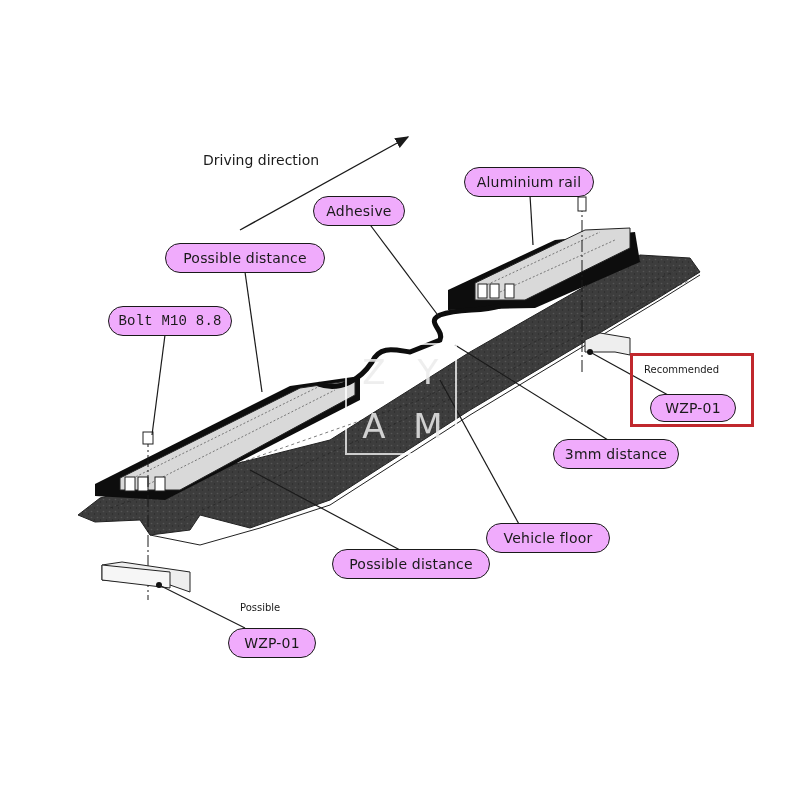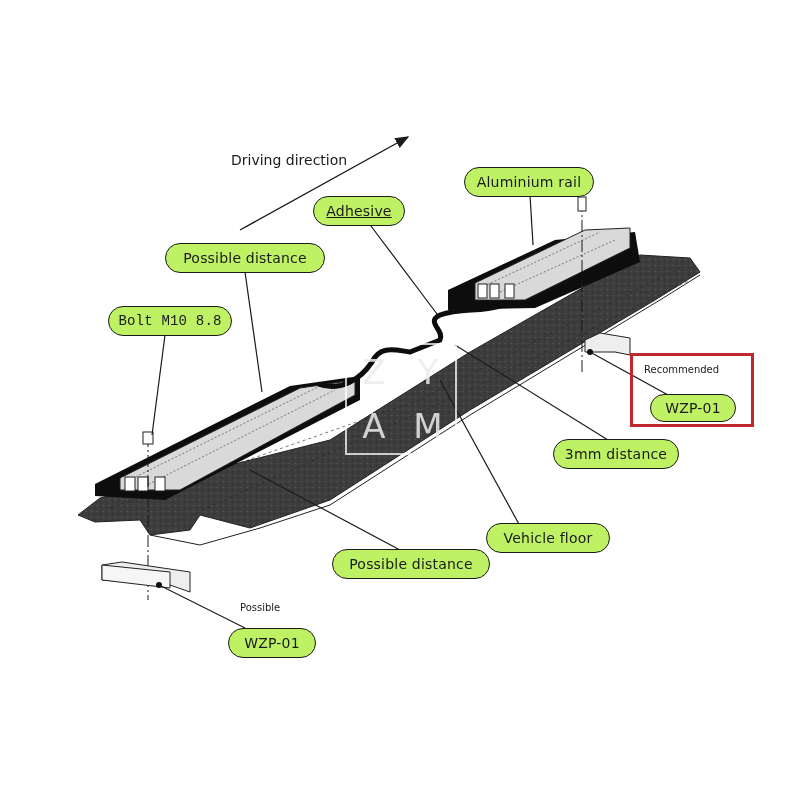--- a/index.html
+++ b/index.html
@@ -2,26 +2,26 @@
 <html><head>
   <meta charset="utf-8">
   <style>
     html, body { margin: 0; padding: 0; background: #ffffff; }
     body { width: 800px; height: 800px; position: relative; overflow: hidden;
            font-family: "DejaVu Sans", sans-serif; color: #1a1a1a; }
     #diagram { position: absolute; left: 0; top: 0; width: 800px; height: 800px; }
     .callout {
       position: absolute; box-sizing: border-box;
       border: 1.6px solid #1a1a1a; border-radius: 16px;
-      background: #bef264; font-size: 14px; letter-spacing: 0.2px;
+      background: #f0abfc; font-size: 14px; letter-spacing: 0.2px;
       display: flex; align-items: center; justify-content: center;
       white-space: nowrap; padding: 0 10px; height: 30px;
     }
     .plain-label { position: absolute; font-size: 10px; white-space: nowrap; }
-    .driving { position: absolute; font-size: 14px; white-space: nowrap; margin-left: 28px; }
+    .driving { position: absolute; font-size: 14px; white-space: nowrap; }
     .red-box {
       position: absolute; left: 630px; top: 353px; width: 124px; height: 74px;
       border: 3px solid #c0282d; box-sizing: border-box;
     }
     .watermark {
       position: absolute; left: 345px; top: 343px; width: 112px; height: 112px;
       border: 2px solid rgba(255,255,255,0.75); box-sizing: border-box;
       color: rgba(235,235,235,0.85); font-size: 34px; font-weight: normal;
       display: grid; grid-template-columns: 1fr 1fr; grid-template-rows: 1fr 1fr;
       align-items: center; justify-items: center; letter-spacing: 0;
@@ -100,21 +100,21 @@
     <line x1="455" y1="345" x2="608" y2="440"></line>
     <line x1="440" y1="380" x2="520" y2="526"></line>
     <line x1="250" y1="470" x2="400" y2="550"></line>
     <line x1="159" y1="585" x2="245" y2="628"></line>
     <line x1="590" y1="352" x2="668" y2="395"></line>
   </g>
 </svg>
 
 <div class="driving" style="left:203px; top:152px;">Driving direction</div>
 
-<div class="callout" style="left:313px; top:196px; width:92px;text-decoration:underline;">Adhesive</div>
+<div class="callout" style="left:313px; top:196px; width:92px;">Adhesive</div>
 <div class="callout" style="left:464px; top:167px; width:130px;">Aluminium rail</div>
 <div class="callout" style="left:165px; top:243px; width:160px;">Possible distance</div>
 <div class="callout" style="left:108px; top:306px; width:124px;font-family:Liberation Mono, monospace;">Bolt M10 8.8</div>
 
 <div class="red-box"></div>
 <div class="plain-label" style="left:644px; top:364px;">Recommended</div>
 <div class="callout" style="left:650px; top:394px; width:86px; height:28px;">WZP-01</div>
 
 <div class="callout" style="left:553px; top:439px; width:126px;">3mm distance</div>
 <div class="callout" style="left:486px; top:523px; width:124px;text-align:center;">Vehicle floor</div>

